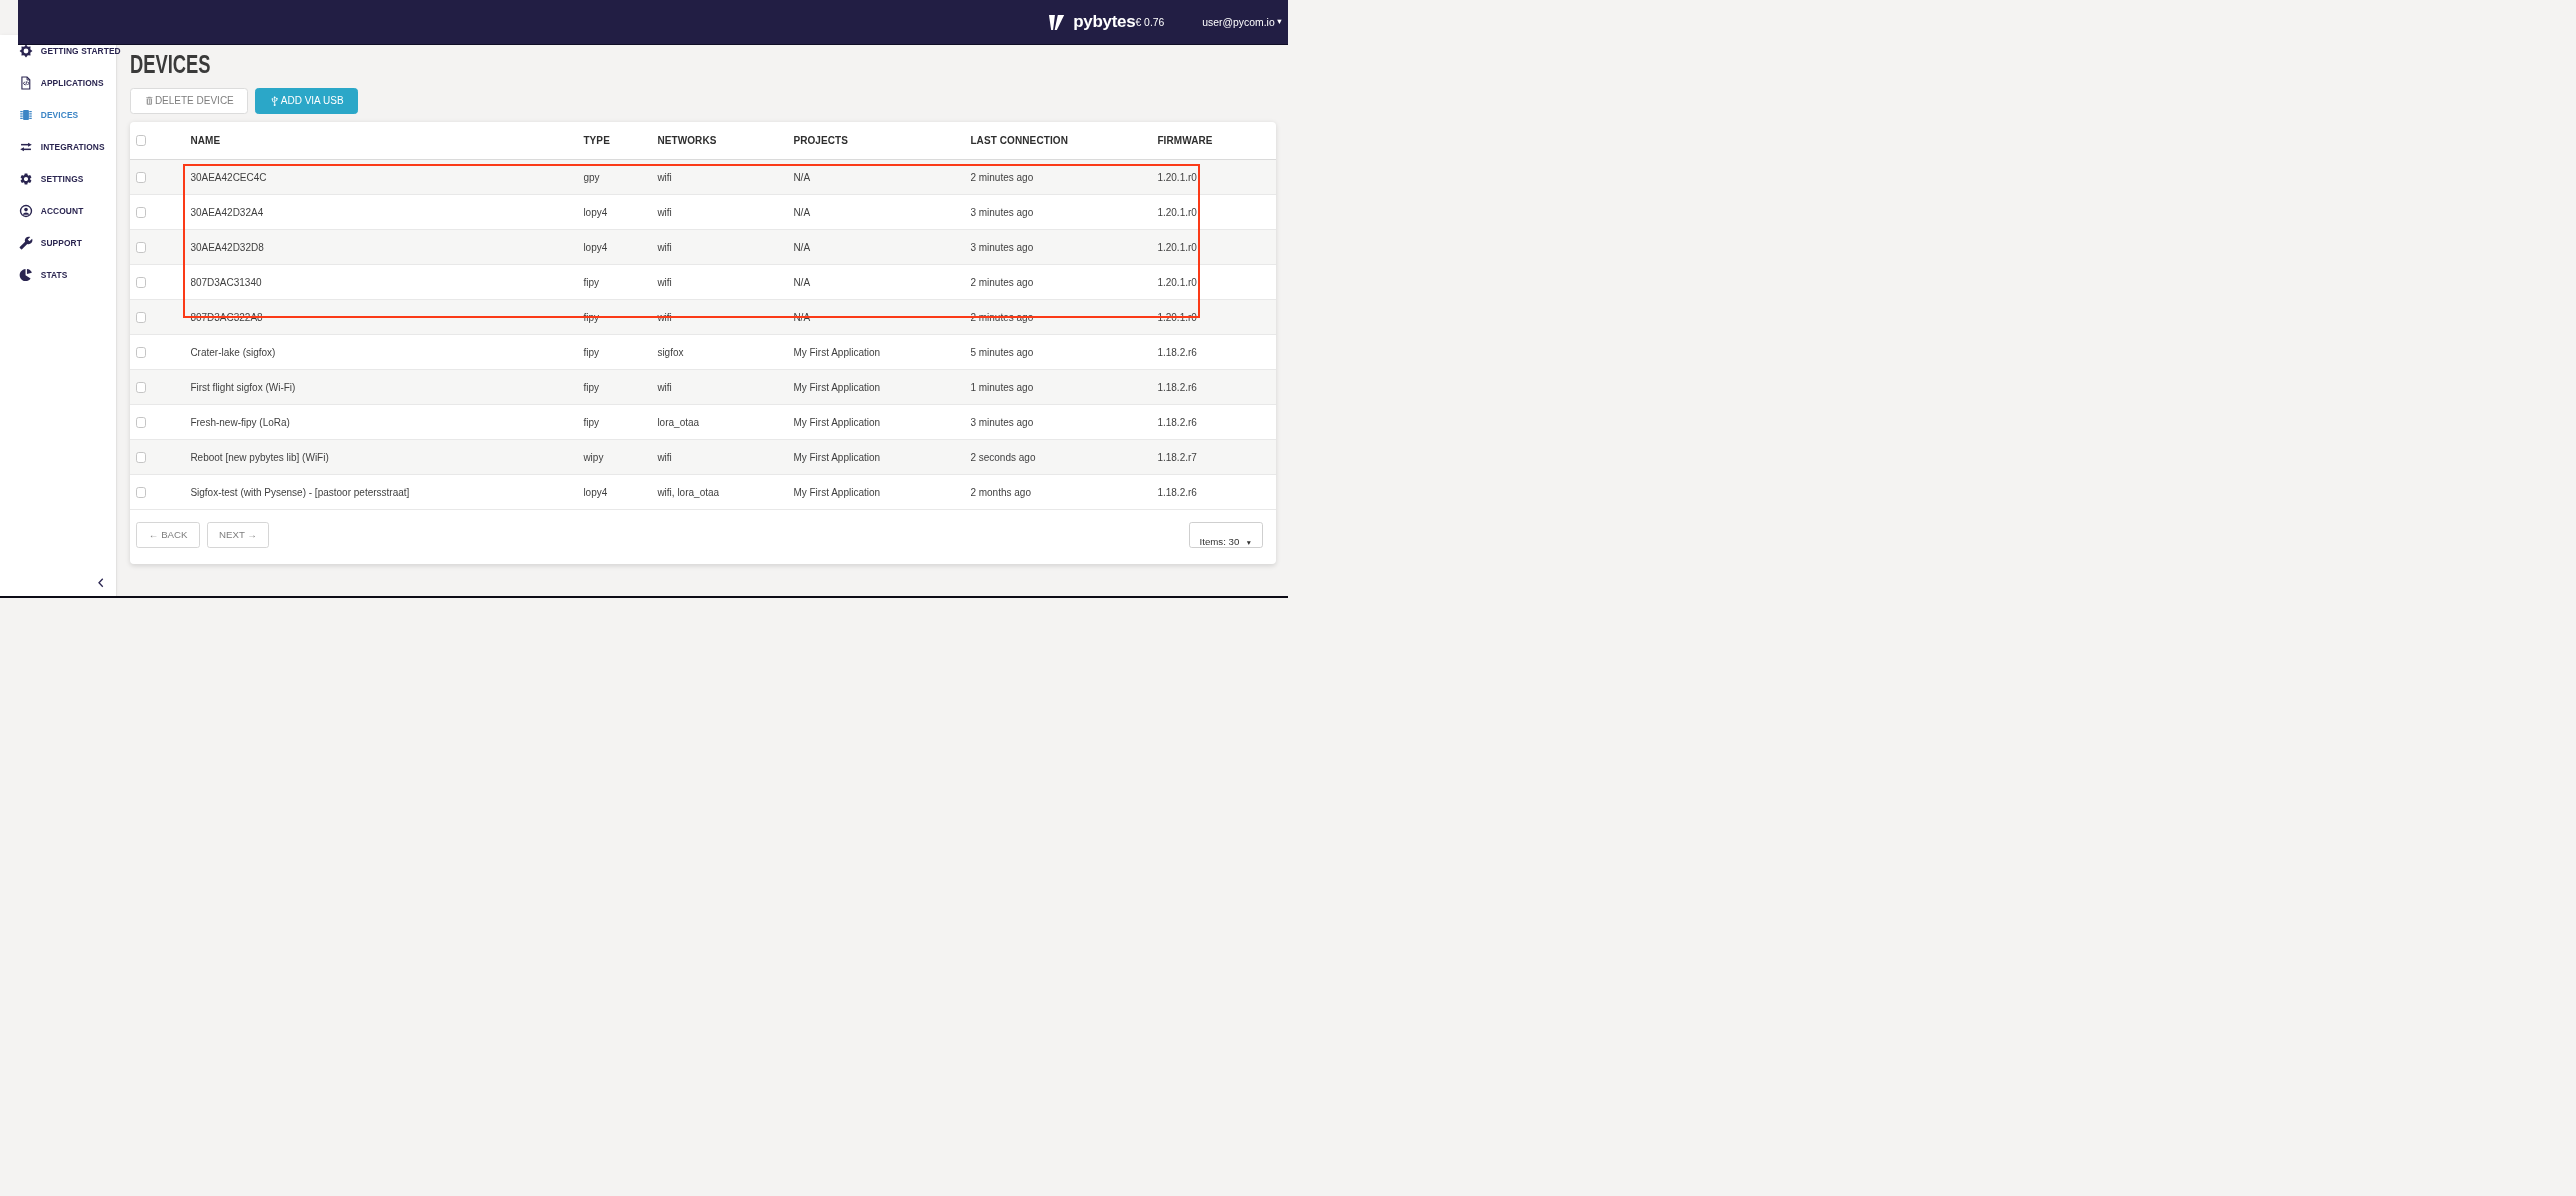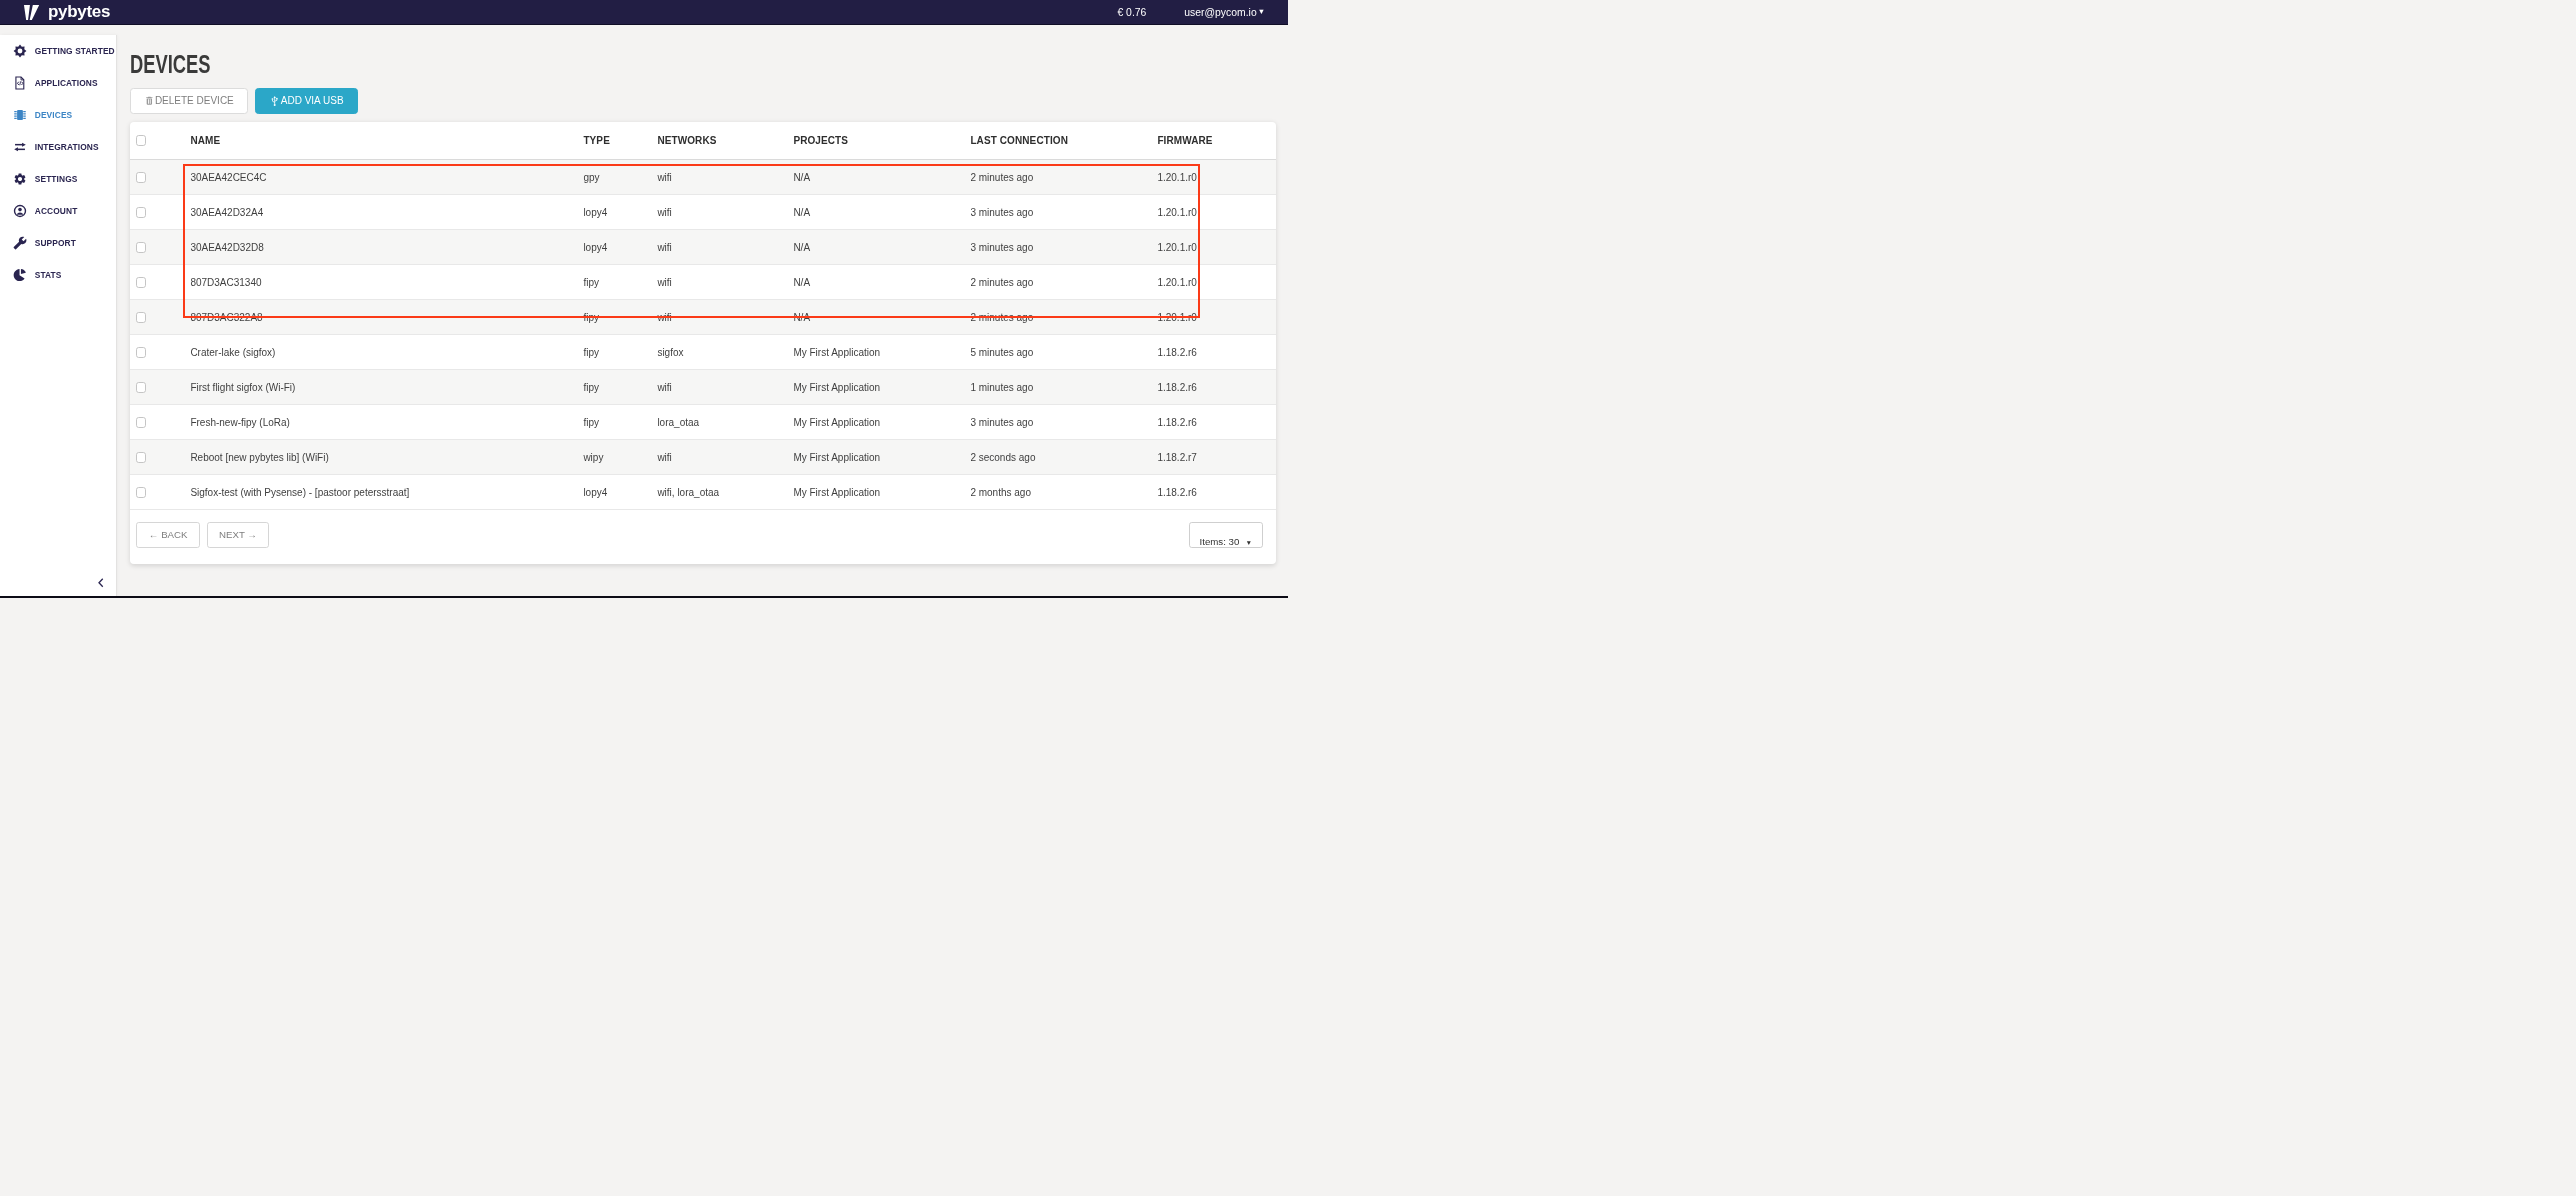--- a/index.html
+++ b/index.html
@@ -7,34 +7,34 @@
     --topbar-bg:#221e44; --sidebar-item:#2a2550; --active-item:#3c85c5;
     --accent-teal:#2ba7c8; --highlight-red:#fb3a17; --page-bg:#f4f3f2;
     --card-bg:#ffffff; --row-alt:#f6f6f5; --header-text:#2e2e2e;
     --cell-text:#3f3f3f; --muted-button-text:#7e7e7e;
   }
   *{margin:0;padding:0;box-sizing:border-box;}
   html,body{width:1288px;height:598px;overflow:hidden;}
   body{font-family:"Liberation Sans","DejaVu Sans",sans-serif;background:var(--page-bg);position:relative;}
 
   
-  .topbar{position:absolute;left:0;top:0;width:100%;height:25px;background:var(--topbar-bg);
-    border-bottom:1.3px solid #100e26;display:flex;align-items:center;justify-content:space-between;z-index:30;}
+  .topbar{position:absolute;left:18px;top:0;width:100%;height:45px;background:var(--topbar-bg);
+    border-bottom:1.3px solid #100e26;display:flex;align-items:center;justify-content:flex-end;z-index:30;}
   .brand{display:flex;align-items:center;gap:6px;margin-left:23px;cursor:pointer;}
   .brand-text{color:#fff;font-size:17px;font-weight:700;letter-spacing:-0.3px;}
   .topbar-right{display:flex;align-items:center;gap:38px;margin-right:23px;color:#fff;}
   .balance{font-size:10.4px;}
   .user-menu{display:flex;align-items:center;gap:1px;font-size:10.4px;cursor:pointer;}
   .caret{font-size:7.4px;line-height:1;}
 
   
   .sidebar{position:absolute;left:0;top:35px;bottom:0;width:117px;background:#fff;
     border-right:0.7px solid #e3e2e1;box-shadow:1.3px 0 3.4px rgba(0,0,0,.05);z-index:20;}
   .nav-item{height:32px;display:flex;align-items:center;gap:7.4px;padding-left:13.4px;cursor:pointer;
-    color:var(--sidebar-item);}
+    color:var(--sidebar-item);margin-left:6px;}
   .nav-item .nav-icon{width:14px;height:14px;flex:0 0 14px;display:flex;align-items:center;}
   .nav-item svg{width:14px;height:14px;}
   .nav-label{font-size:8.4px;font-weight:700;letter-spacing:0.1px;white-space:nowrap;}
   .nav-item.active{color:var(--active-item);}
   .collapse-btn{position:absolute;left:94px;bottom:8px;width:13.4px;height:14.8px;cursor:pointer;
     color:var(--sidebar-item);display:flex;align-items:center;justify-content:center;}
 
   
   .main{position:absolute;left:117px;top:35px;right:0;bottom:0;background:var(--page-bg);
     padding:16px 12px 0 13.4px;}

